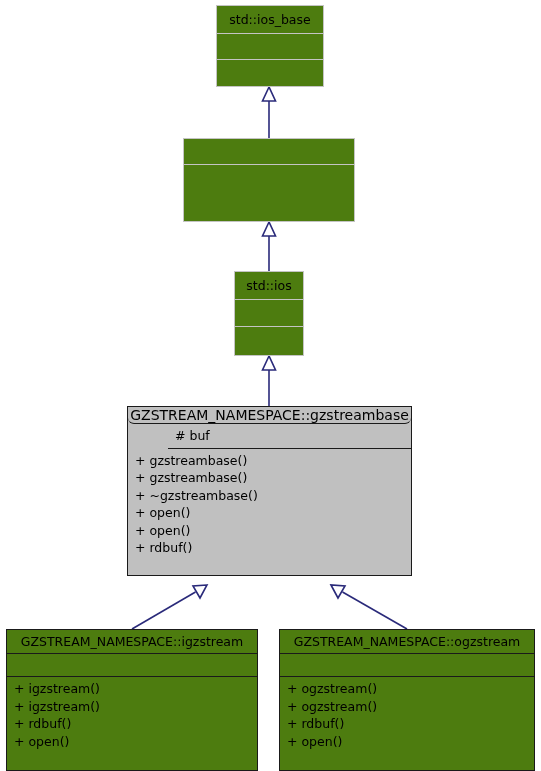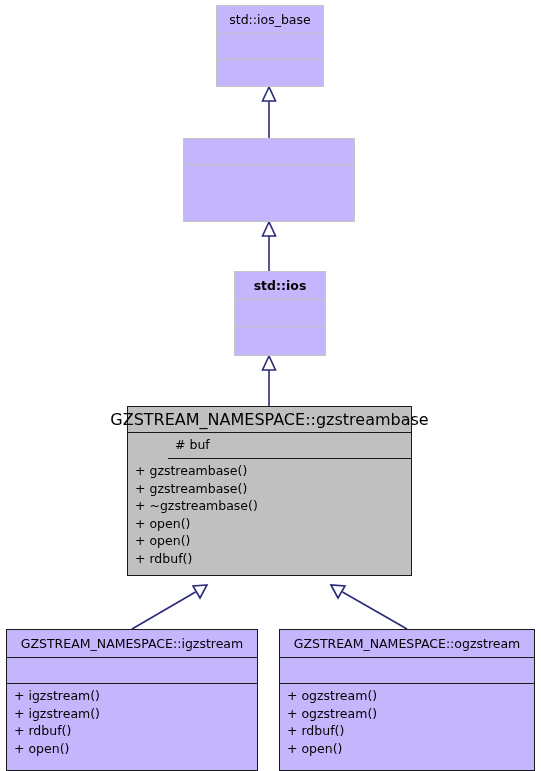--- a/index.html
+++ b/index.html
@@ -18,21 +18,21 @@
     position: absolute;
     left: 0;
     top: 0;
     width: 541px;
     height: 771px;
   }
   
   .uml-box {
     position: absolute;
     box-sizing: border-box;
-    background: #c4b5fd;
+    background: #4d7c0f;
     display: flex;
     flex-direction: column;
   }
   .uml-box.plain {
     border: 1px solid #c4c4c4;
   }
   .uml-box.highlight {
     border: 1px solid #1a1a1a;
     background: #c0c0c0;
   }
@@ -61,46 +61,46 @@
     padding: 3px 7px 3px 7px;
   }
   .uml-box.plain .box-attrs { border-bottom: 1px solid #c4c4c4; }
   .uml-box.highlight .box-attrs { border-bottom: 1px solid #1a1a1a; }
   .uml-box.solid .box-attrs { border-bottom: 1px solid #1a1a1a; }
 
   .box-ops {
     box-sizing: border-box;
     font-size: 12.5px;
     color: #000000;
-    padding: 3px 7px 8px 7px;
+    padding: 3px 7px 20px 7px;
     flex: 1 1 auto;
   }
   .member-line {
     line-height: 17.5px;
     white-space: nowrap;
   }
   .empty-compartment {
     height: 100%;
   }
 
   
   #box-ios-base     { left: 216px; top: 5px;   width: 108px; height: 82px; }
   #box-ios-base .box-title  { height: 28px; }
   #box-ios-base .box-attrs  { height: 26px; }
 
   #box-basic-ios    { left: 183px; top: 138px; width: 172px; height: 84px; }
   #box-basic-ios .box-title { height: 28px; }
   #box-basic-ios .box-attrs { height: 26px; }
 
-  #box-ios          { left: 234px; top: 271px; width: 92px;  height: 85px; font-weight: bold; }
+  #box-ios          { left: 234px; top: 271px; width: 70px;  height: 85px; }
   #box-ios .box-title  { height: 28px; }
   #box-ios .box-attrs  { height: 27px; }
 
   #box-gzstreambase { left: 127px; top: 406px; width: 285px; height: 170px; }
-  #box-gzstreambase .box-title { height: 27px; font-size: 16px; }
+  #box-gzstreambase .box-title { height: 27px; font-size: 14px; border-radius: 6px; }
   #box-gzstreambase .box-attrs { height: 26px; margin-left: 40px; }
 
   #box-igzstream    { left: 6px;   top: 629px; width: 252px; height: 142px; }
   #box-igzstream .box-title { height: 28px; text-align: center; }
   #box-igzstream .box-attrs { height: 26px; }
 
   #box-ogzstream    { left: 279px; top: 629px; width: 256px; height: 142px; }
   #box-ogzstream .box-title { height: 28px; }
   #box-ogzstream .box-attrs { height: 26px; }
 

